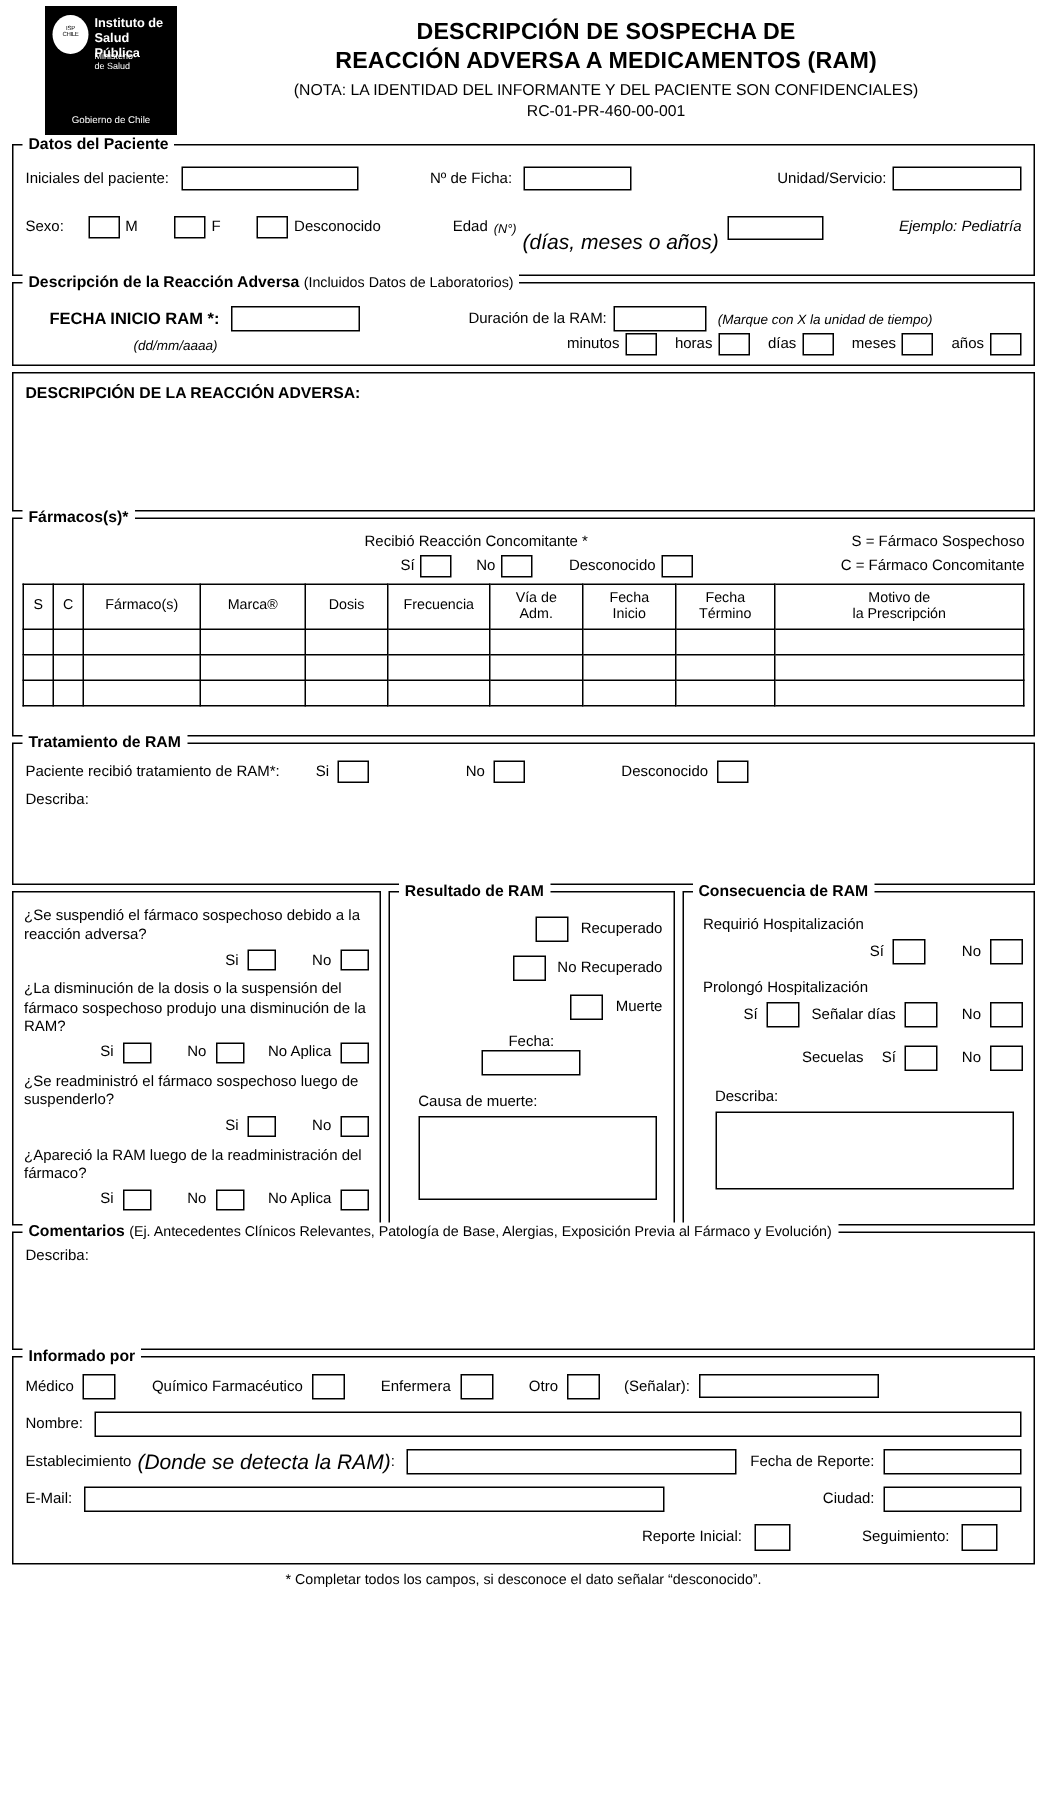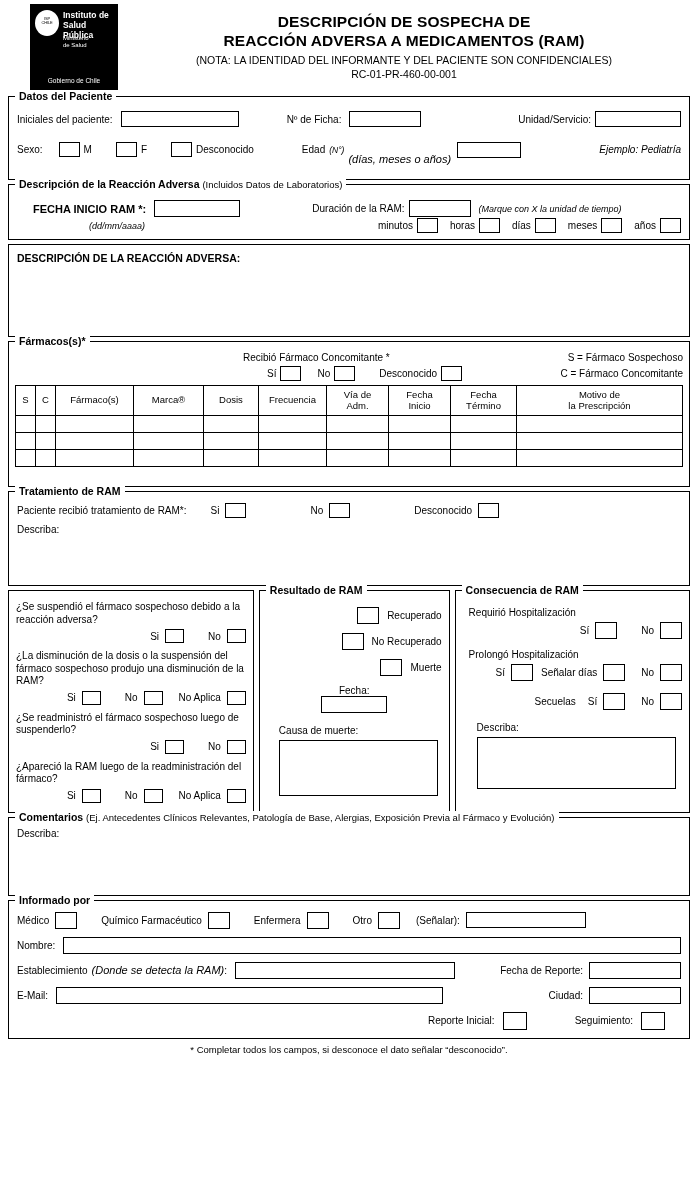--- a/index.html
+++ b/index.html
@@ -208,21 +208,21 @@
         <span class="sp24"></span>
         <span class="box cb"></span>
         <span class="sp4"></span>
         <span class="lbl">Desconocido</span>
         <span class="sp24"></span>
           <span class="sp24"></span>
         <span class="lbl">Edad</span>
         <span class="sp4"></span>
         <span class="lbl ital" style="font-size:8.5px;">(N°)</span>
         <span class="sp4"></span>
-        <span class="lbl ital" style="font-size:11px;margin-top:19px;">(días, meses o años)</span>
+        <span class="lbl ital" style="font-size:14px;margin-top:19px;">(días, meses o años)</span>
         <span class="sp6"></span>
         <span class="box fld" style="width:64px;"></span>
         <span class="grow"></span>
         <span class="lbl ital">Ejemplo: Pediatría</span>
       </div>
 
     </div>
   </div>
 
   <div class="sec">
@@ -288,21 +288,21 @@
         <span class="sp24"></span>
           <span class="sp24"></span>
           <span class="sp24"></span>
           <span class="sp24"></span>
         <span class="sp24"></span>
           <span class="sp24"></span>
           <span class="sp24"></span>
           <span class="sp24"></span>
         <span class="sp24"></span>
           <span class="sp12"></span>
-        <span class="lbl">Recibió Fármaco Concomitante *</span>
+        <span class="lbl">Recibió Reacción Concomitante *</span>
         <span class="grow"></span>
         <span class="lbl">S = Fármaco Sospechoso</span>
       </div>
       <div class="row" style="margin-bottom:3px;">
         <span class="sp24"></span>
           <span class="sp24"></span>
           <span class="sp24"></span>
           <span class="sp24"></span>
         <span class="sp24"></span>
           <span class="sp24"></span>
@@ -581,21 +581,21 @@
 
       <div class="row" style="margin-bottom:8px;">
         <span class="lbl">Nombre:</span>
         <span class="sp8"></span>
         <span class="box grow" style="height:17px;"></span>
       </div>
 
       <div class="row" style="margin-bottom:8px;">
         <span class="lbl">Establecimiento</span>
         <span class="sp4"></span>
-        <span class="lbl ital" style="font-size:11px;">(Donde se detecta la RAM)</span>
+        <span class="lbl ital" style="font-size:14px;">(Donde se detecta la RAM)</span>
         <span>:</span>
         <span class="sp8"></span>
         <span class="box" style="height:17px;width:220px;"></span>
         <span class="grow"></span>
         <span class="lbl">Fecha de Reporte:</span>
         <span class="sp6"></span>
         <span class="box" style="height:17px;width:92px;"></span>
       </div>
 
 

